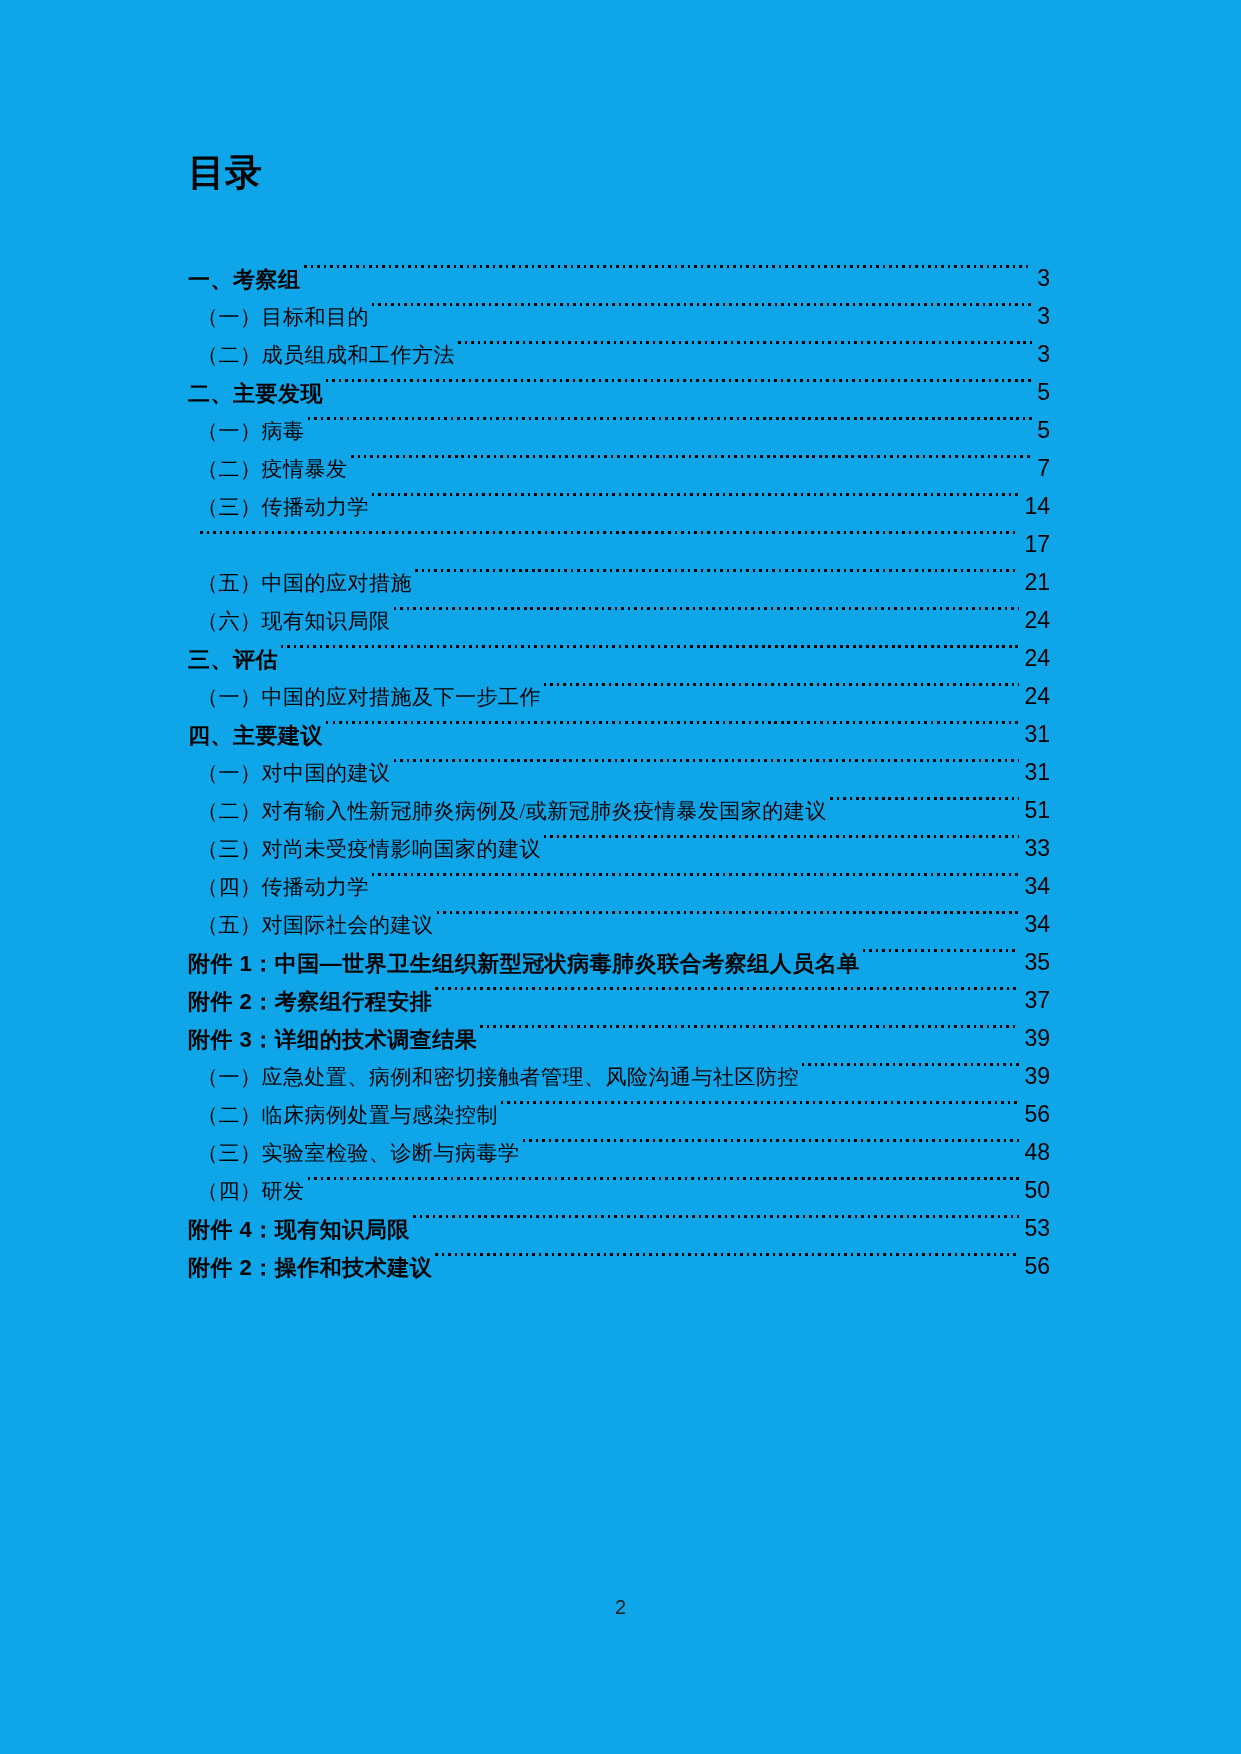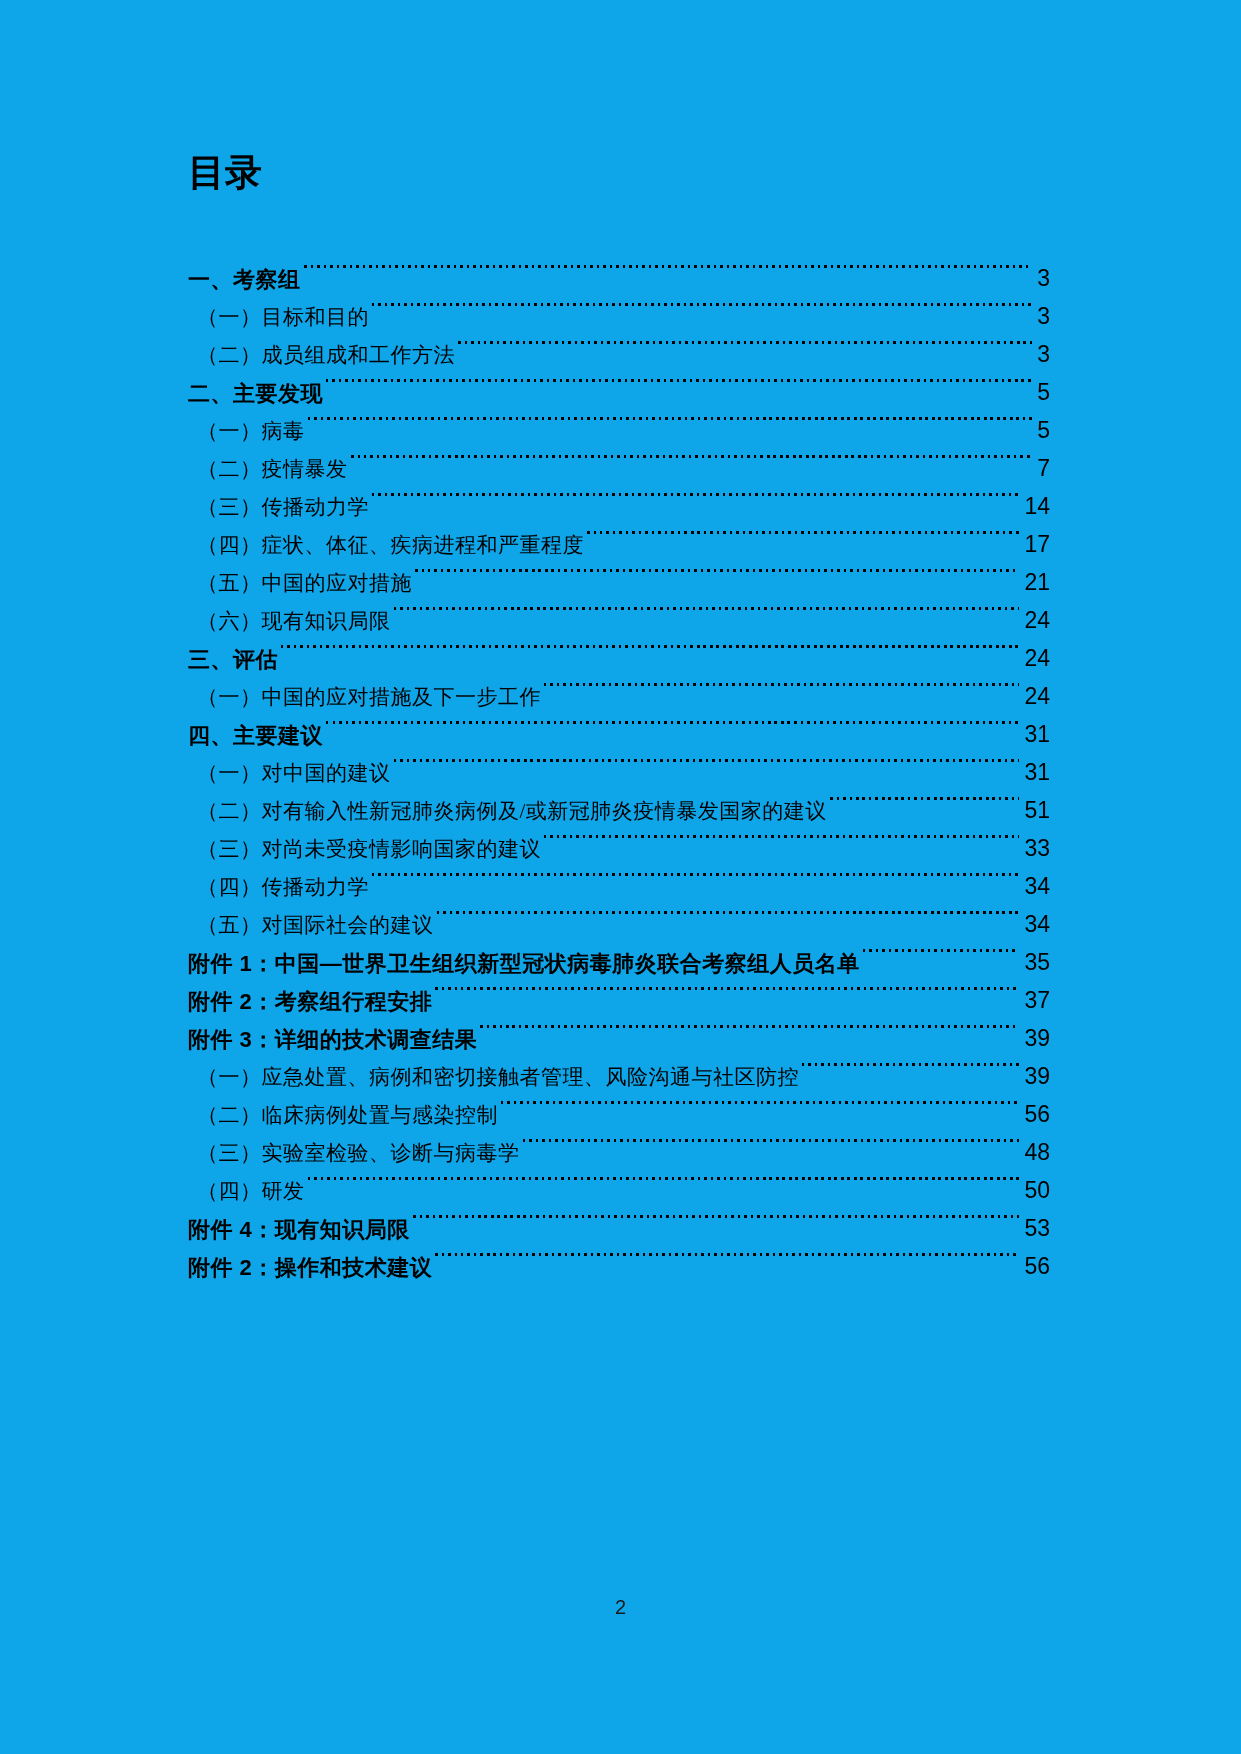--- a/index.html
+++ b/index.html
@@ -121,21 +121,20 @@
     <span class="toc-label">（二）疫情暴发</span>
     <span class="toc-dots"></span>
     <span class="toc-page">7</span>
   </div>
       <div class="toc-row level-2">
     <span class="toc-label">（三）传播动力学</span>
     <span class="toc-dots"></span>
     <span class="toc-page">14</span>
   </div>
       <div class="toc-row level-2">
-    <span class="toc-label">（四）症状、体征、疾病进程和严重程度</span>
     <span class="toc-dots"></span>
     <span class="toc-page">17</span>
   </div>
       <div class="toc-row level-2">
     <span class="toc-label">（五）中国的应对措施</span>
     <span class="toc-dots"></span>
     <span class="toc-page">21</span>
   </div>
       <div class="toc-row level-2">
     <span class="toc-label">（六）现有知识局限</span>

